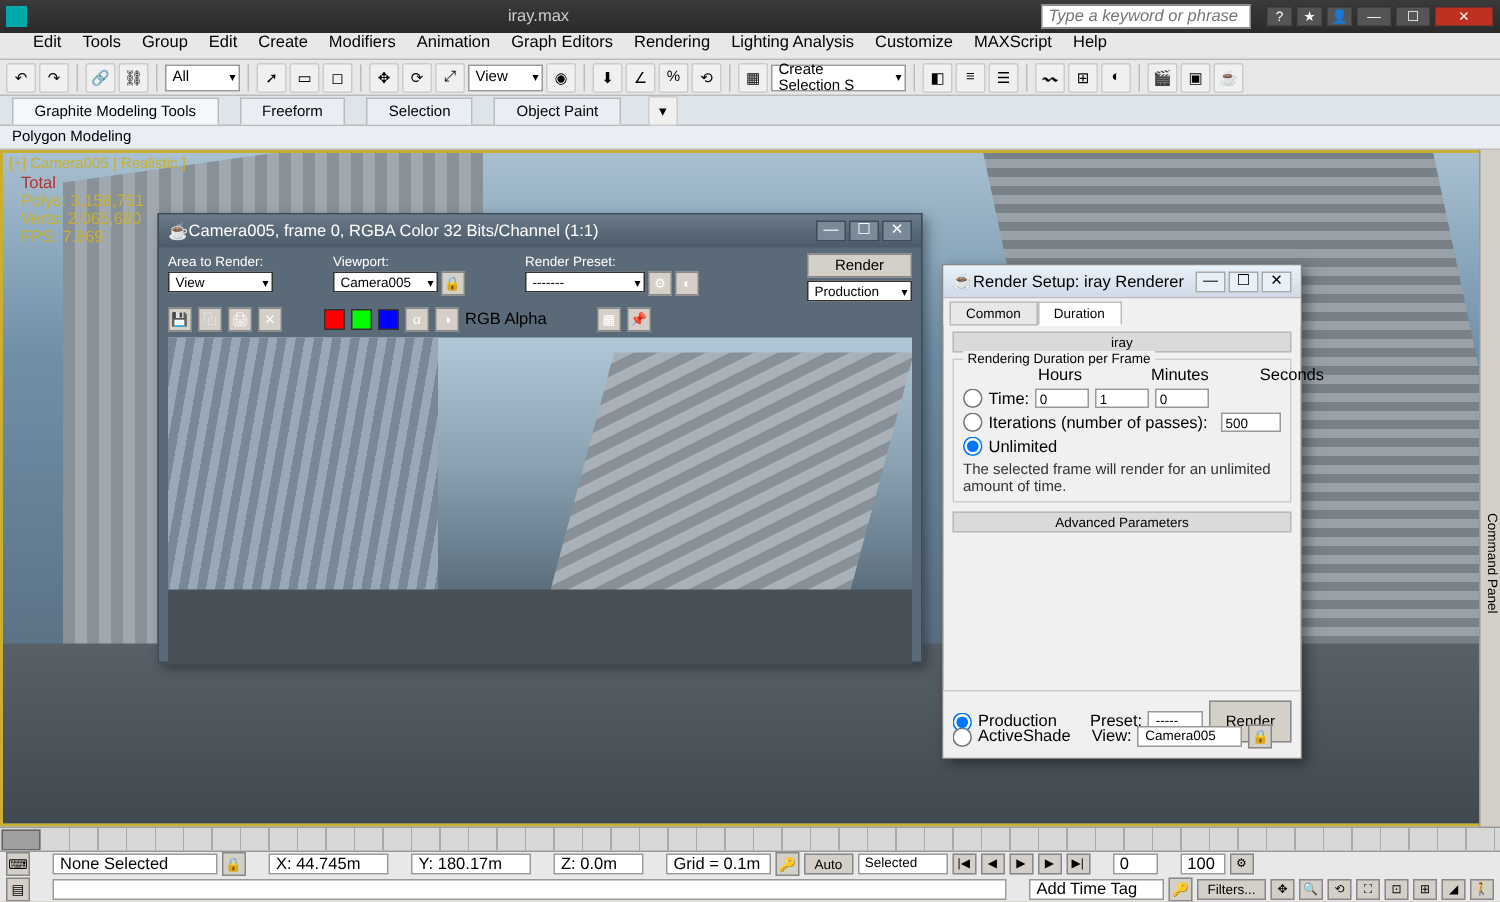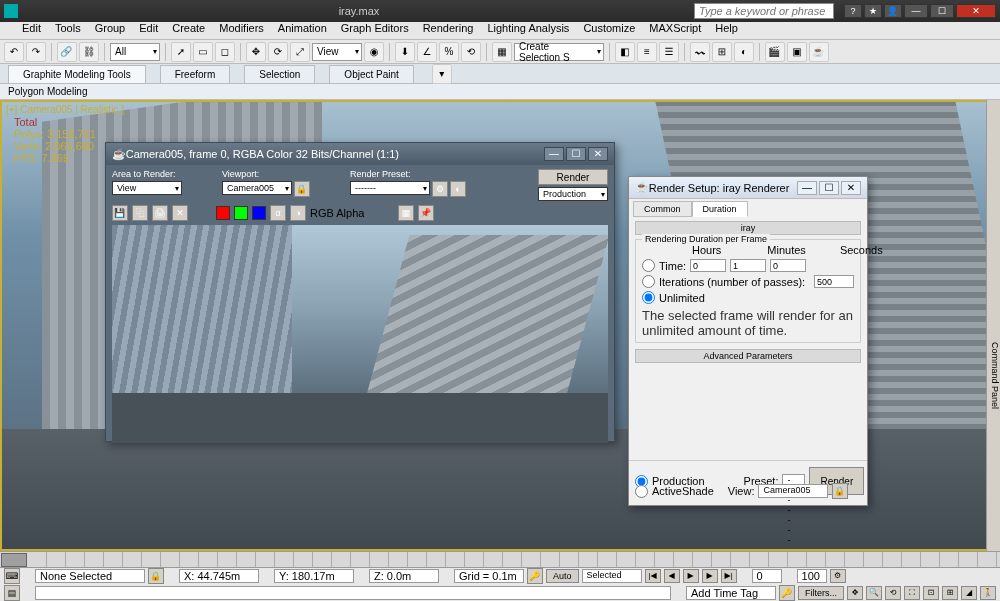--- a/index.html
+++ b/index.html
@@ -74,21 +74,21 @@
 .rsetup-tabs { height: 18px; display: flex; padding: 2px 4px 0; background: #f0f0f0; }
 .rsetup-tabs .tab { padding: 2px 10px; border: 1px solid #bbb; background: #e8e8e8; font-size: 9px; cursor: pointer; }
 .rsetup-tabs .tab.active { background: #fff; border-bottom-color: #fff; }
 .rsetup-body { padding: 4px 6px; font-size: 9px; position: relative; height: 254px; }
 .rollout-hdr { background: #dadada; border: 1px solid #bbb; text-align: center; padding: 1px; font-size: 9px; margin-bottom: 4px; }
 .groupbox { border: 1px solid #ccc; padding: 4px 6px; margin-bottom: 6px; position: relative; }
 .groupbox .gt { position: absolute; top: -6px; left: 6px; background: #f0f0f0; padding: 0 3px; font-size: 9px; }
 .radio-row { display: flex; align-items: center; gap: 4px; margin: 3px 0; font-size: 9px; }
 .radio-row input[type=radio] { margin: 0; }
 .spin { width: 36px; height: 13px; background: #fff; border: 1px solid #999; font-size: 9px; padding: 0 2px; }
-.hint { font-size: 13px; color: #333; margin-top: 4px; }
+.hint { font-size: 10px; color: #333; margin-top: 4px; }
 .rsetup-foot { position: absolute; bottom: 0; left: 0; right: 0; padding: 4px 6px; border-top: 1px solid #ccc; background: #f0f0f0; }
 .rsetup-foot .row { display: flex; align-items: center; gap: 4px; margin: 2px 0; font-size: 9px; }
 
 
 .timeline { position: absolute; bottom: 34px; left: 0; right: 0; height: 16px; background: #d8d8d8; border-top: 1px solid #999; display: flex; }
 .timeline .slider { width: 26px; height: 14px; background: #a0a0a0; border: 1px solid #666; margin: 1px; }
 .timeline .ticks { flex: 1; background: repeating-linear-gradient(90deg, #d8d8d8 0 18px, #aaa 18px 19px); position: relative; font-size: 8px; }
 
 
 .status { position: absolute; bottom: 0; left: 0; right: 0; height: 34px; background: #e8e8e8; border-top: 1px solid #999; display: flex; flex-direction: column; }
@@ -293,21 +293,21 @@
         <span>Unlimited</span>
       </div>
       <div class="hint">The selected frame will render for an unlimited amount of time.</div>
     </div>
     <div class="rollout-hdr">Advanced Parameters</div>
   </div>
   <div class="rsetup-foot">
     <div class="row">
       <input type="radio" name="rm" checked="" style="">
       <span>Production</span>
-      <span style="margin-left:35px">Preset:</span>
+      <span style="margin-left:18px">Preset:</span>
       <div class="sel" style="width:70px;color:#000;background:#fff;border:1px solid #999;height:14px;padding:0 14px 0 4px;position:relative;font-size:9px">-------</div>
       <button class="rbtn" style="margin-left:auto;height:28px;padding:0 10px">Render</button>
     </div>
     <div class="row" style="margin-top:-14px">
       <input type="radio" name="rm" style="">
       <span>ActiveShade</span>
       <span style="margin-left:10px">View:</span>
       <div class="sel" style="width:70px;color:#000;background:#fff;border:1px solid #999;height:14px;padding:0 14px 0 4px;position:relative;font-size:9px">Camera005</div>
       <div class="ibtn">🔒</div>
     </div>
@@ -319,21 +319,21 @@
   <div class="ticks"></div>
 </div>
 
 <div class="status">
   <div class="status-row">
     <div class="ibtn">⌨</div>
     <div class="sbox" style="width:110px">None Selected</div>
     <div class="ibtn">🔒</div>
     <div class="sbox" style="width:80px">X: 44.745m</div>
     <div class="sbox" style="width:80px">Y: 180.17m</div>
-    <div class="sbox" style="width:70px">Z: 0.0m</div>
+    <div class="sbox" style="width:60px">Z: 0.0m</div>
     <div class="sbox" style="width:70px">Grid = 0.1m</div>
     <div class="ibtn">🔑</div>
     <button class="rbtn" style="height:14px;padding:0 6px;font-size:9px">Auto</button>
     <div class="sel" style="width:60px;background:#fff;color:#000;border:1px solid #999;height:14px;padding:0 14px 0 4px;position:relative;font-size:9px">Selected</div>
     <div class="play-btn">|◀</div>
     <div class="play-btn">◀</div>
     <div class="play-btn">▶</div>
     <div class="play-btn">▶</div>
     <div class="play-btn">▶|</div>
     <div class="sbox" style="width:30px">0</div>

